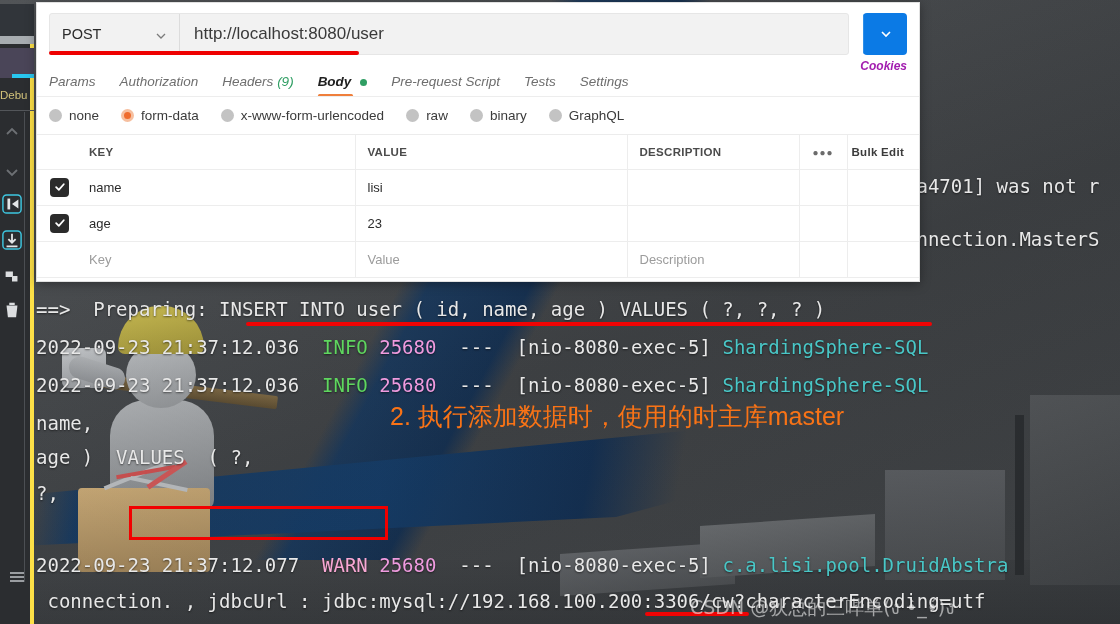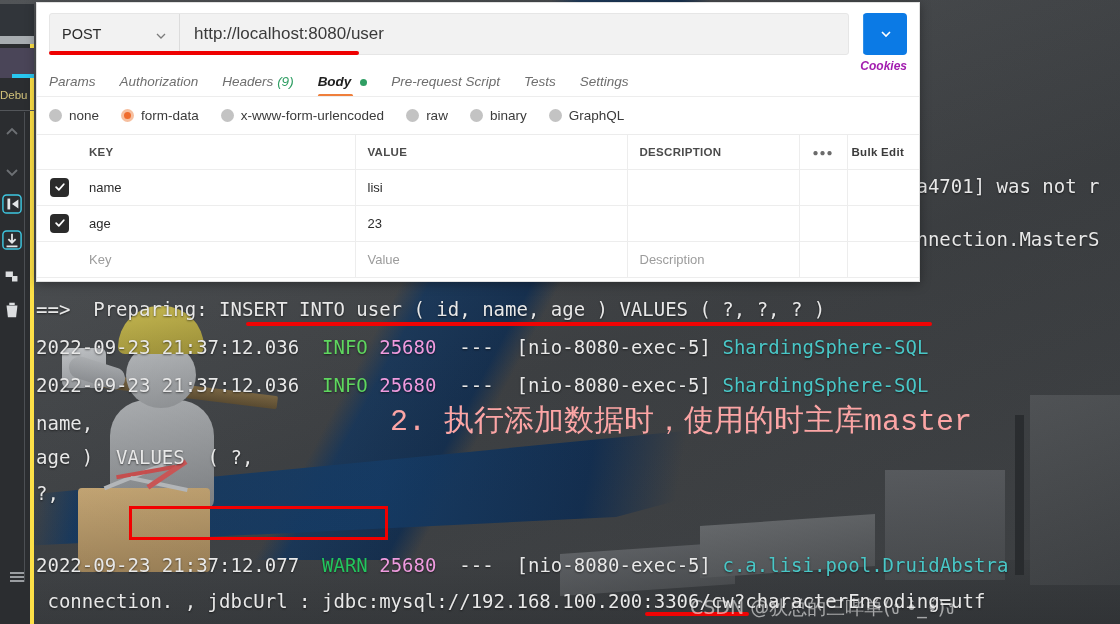--- a/index.html
+++ b/index.html
@@ -141,26 +141,26 @@
   #bulkEdit { font-size:11.5px; font-weight:700; color:#3b3b3b; padding-left:4px; }
 
   
   #console { position:absolute; left:0; top:0; width:1120px; height:624px;
     font-family:"DejaVu Sans Mono", monospace; font-size:19px; pointer-events:none; }
   .cline { position:absolute; white-space:pre; color:#e8e8e8;
     text-shadow: 0 1px 2px rgba(0,0,0,.55); }
   .green { color:#5fd75f; }
   .pink  { color:#ef9bdf; }
   .cyan  { color:#49c7c7; }
-  .amber { color:#22c55e; }
+  .amber { color:#f9a8d4; }
 
   
   .redline { position:absolute; background:#f00404; height:4px; border-radius:2px; }
-  #cnNote { position:absolute; left:390px; top:400px; font-size:30px; color:#fca5a5;
-    font-family:Liberation Mono, monospace; white-space:pre; font-weight:500; }
+  #cnNote { position:absolute; left:390px; top:400px; font-size:25px; color:#f97316;
+    font-family:Liberation Sans, sans-serif; white-space:pre; font-weight:500; }
   #redBox { position:absolute; left:129px; top:506px; width:259px; height:34px;
     border:3px solid #f20000; }
   #csdnMark { position:absolute; left:690px; top:592px; font-size:19px;
     color:rgba(235,235,235,.62); white-space:pre;
     font-family:"DejaVu Sans", sans-serif; }
 </style>
 </head>
 <body>
 
 <div id="desktop">

